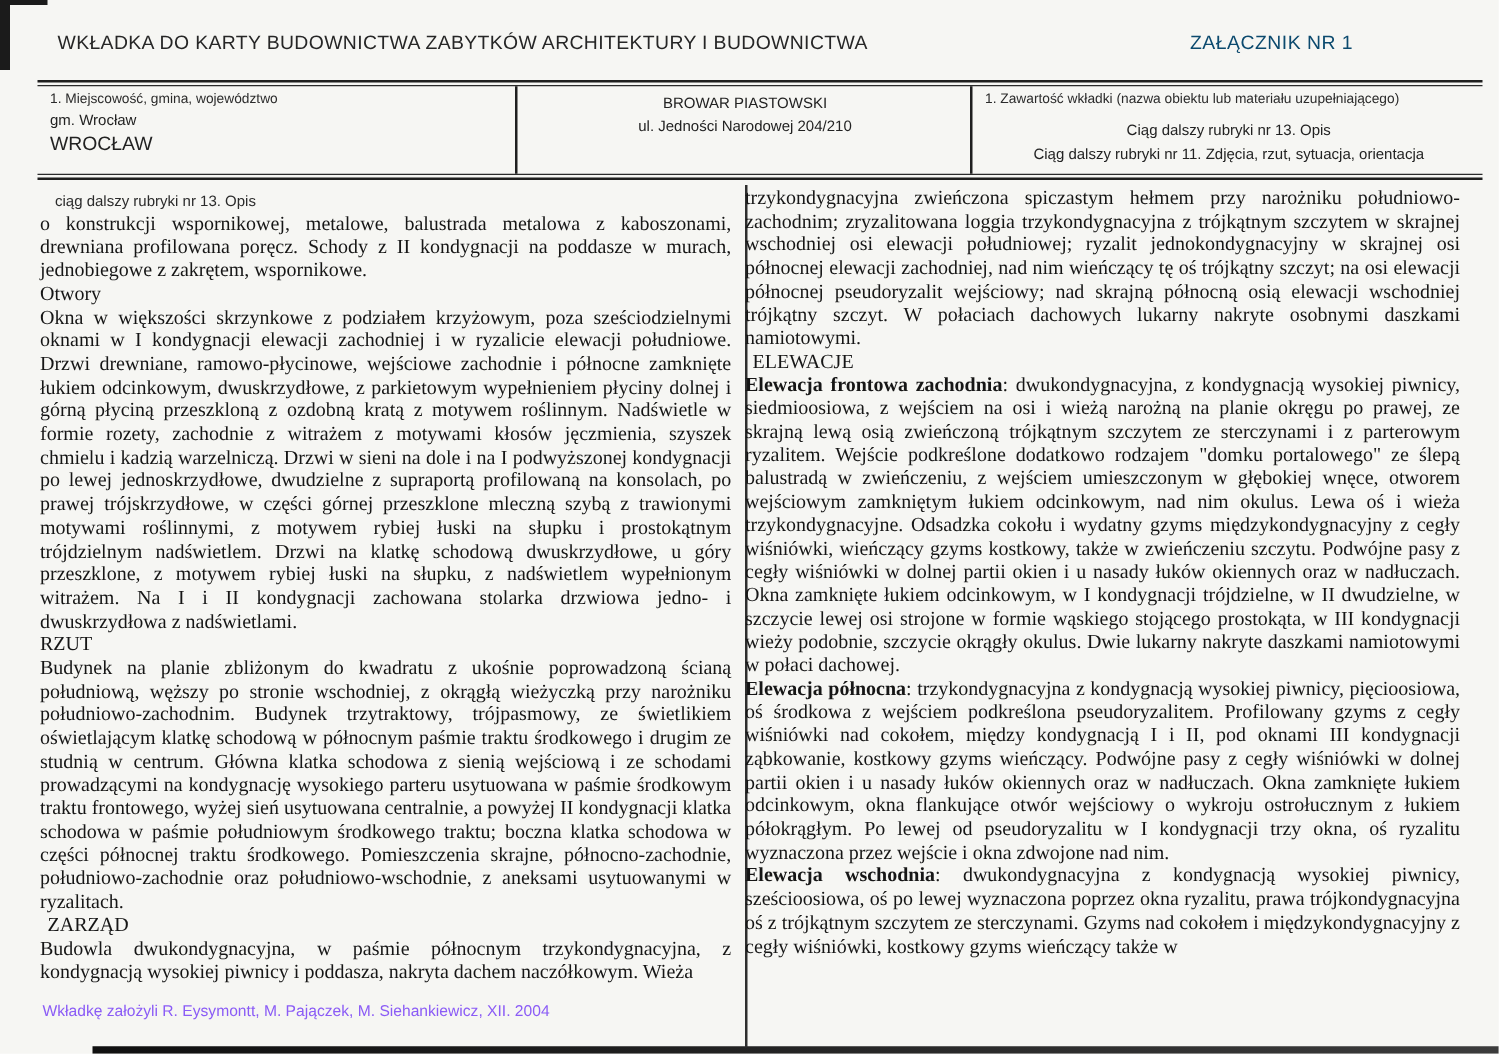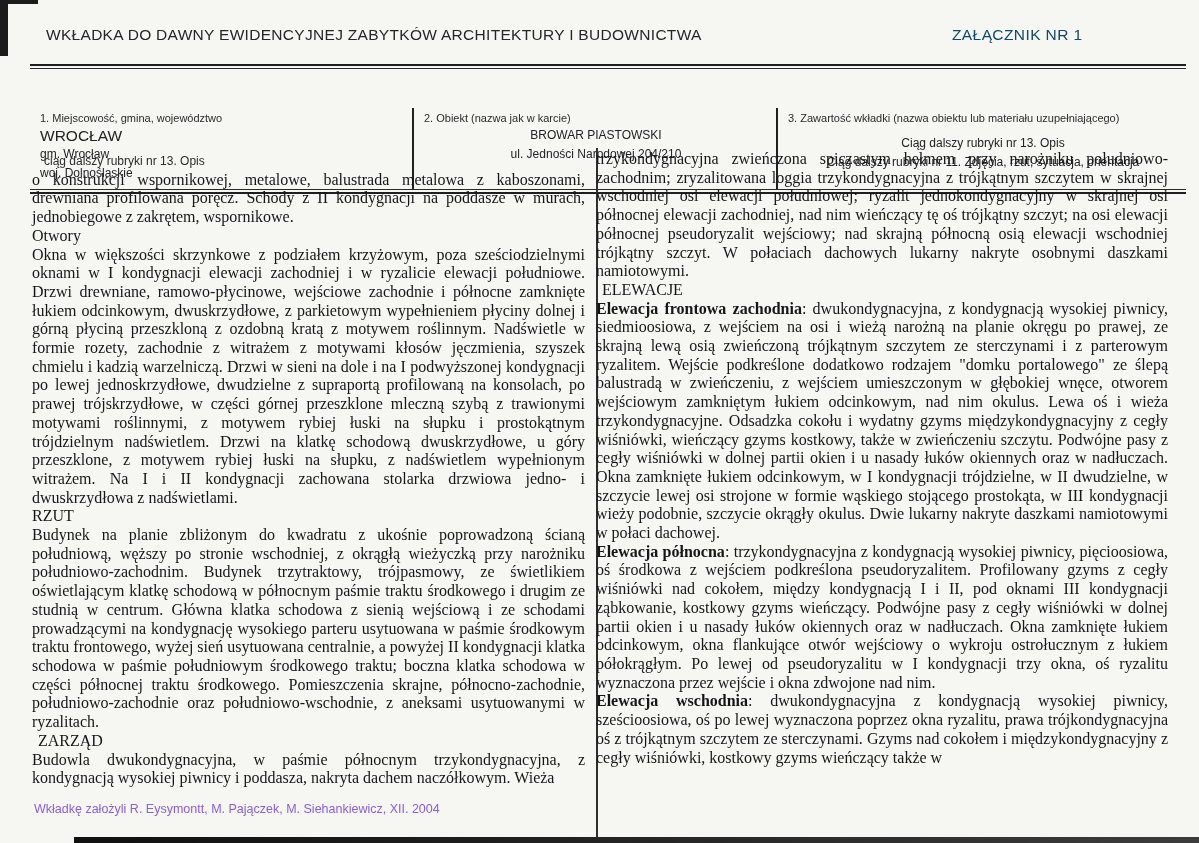--- a/index.html
+++ b/index.html
@@ -19,21 +19,21 @@
   .hdr-annex{
     position:absolute;left:952px;top:26px;
     font-size:15.5px;letter-spacing:.4px;color:#0c4a6e;
   }
   
   .reg-table{position:absolute;left:30px;top:64px;width:1156px;}
   .rule{height:2px;background:#1f1f1f;}
   .rule.thin{height:1px;margin-top:2px;background:#2a2a2a;}
   .rule.pre-thin{height:1px;margin-bottom:2px;background:#2a2a2a;}
   .cells{display:flex;align-items:stretch;}
-  .cell{padding:4px 8px 6px 10px;box-sizing:border-box;min-height:64px;margin-top:39px;}
+  .cell{padding:4px 8px 6px 10px;box-sizing:border-box;min-height:64px;}
   .cell+.cell{border-left:2px solid #1f1f1f;}
   .cell-1{width:382px;}
   .cell-2{width:364px;}
   .cell-3{width:410px;}
   .cell-label{font-size:11px;color:#2b2b2b;margin-bottom:2px;}
   .cell-line{font-size:12px;line-height:19px;color:#222;}
   .cell-line.big{font-size:15.5px;}
   .cell-2 .cell-line,.cell-3 .cell-line{text-align:center;}
   .cell-3 .spacer{height:8px;}
   
@@ -75,40 +75,38 @@
 </style>
 </head>
 <body>
 
 <div class="page">
 
   <div class="artifact corner-left"></div>
   <div class="artifact corner-top"></div>
   <div class="artifact bottom-bar"></div>
 
-  <div class="hdr-title">WKŁADKA DO DAWNY EWIDENCYJNEJ ZABYTKÓW ARCHITEKTURY I BUDOWNICTWA</div>
+  <div class="hdr-title">WKŁADKA DO KARTY BUDOWNICTWA ZABYTKÓW ARCHITEKTURY I BUDOWNICTWA</div>
   <div class="hdr-annex">ZAŁĄCZNIK NR 1</div>
 
   <div class="reg-table">
     <div class="rule"></div>
     <div class="rule thin"></div>
     <div class="cells">
       <div class="cell cell-1">
         <div class="cell-label">1. Miejscowość, gmina, województwo</div>
+        <div class="cell-line">gm. Wrocław</div>
         <div class="cell-line big">WROCŁAW</div>
-        <div class="cell-line">gm. Wrocław</div>
-        <div class="cell-line">woj. Dolnośląskie</div>
       </div>
       <div class="cell cell-2">
-        <div class="cell-label">2. Obiekt (nazwa jak w karcie)</div>
         <div class="cell-line">BROWAR PIASTOWSKI</div>
         <div class="cell-line">ul. Jedności Narodowej 204/210</div>
       </div>
       <div class="cell cell-3">
-        <div class="cell-label">3. Zawartość wkładki (nazwa obiektu lub materiału uzupełniającego)</div>
+        <div class="cell-label">1. Zawartość wkładki (nazwa obiektu lub materiału uzupełniającego)</div>
         <div class="spacer"></div>
         <div class="cell-line">Ciąg dalszy rubryki nr 13. Opis</div>
         <div class="cell-line">Ciąg dalszy rubryki nr 11. Zdjęcia, rzut, sytuacja, orientacja</div>
       </div>
     </div>
     <div class="rule pre-thin"></div>
     <div class="rule"></div>
   </div>
 
   <div class="col-divider"></div>

